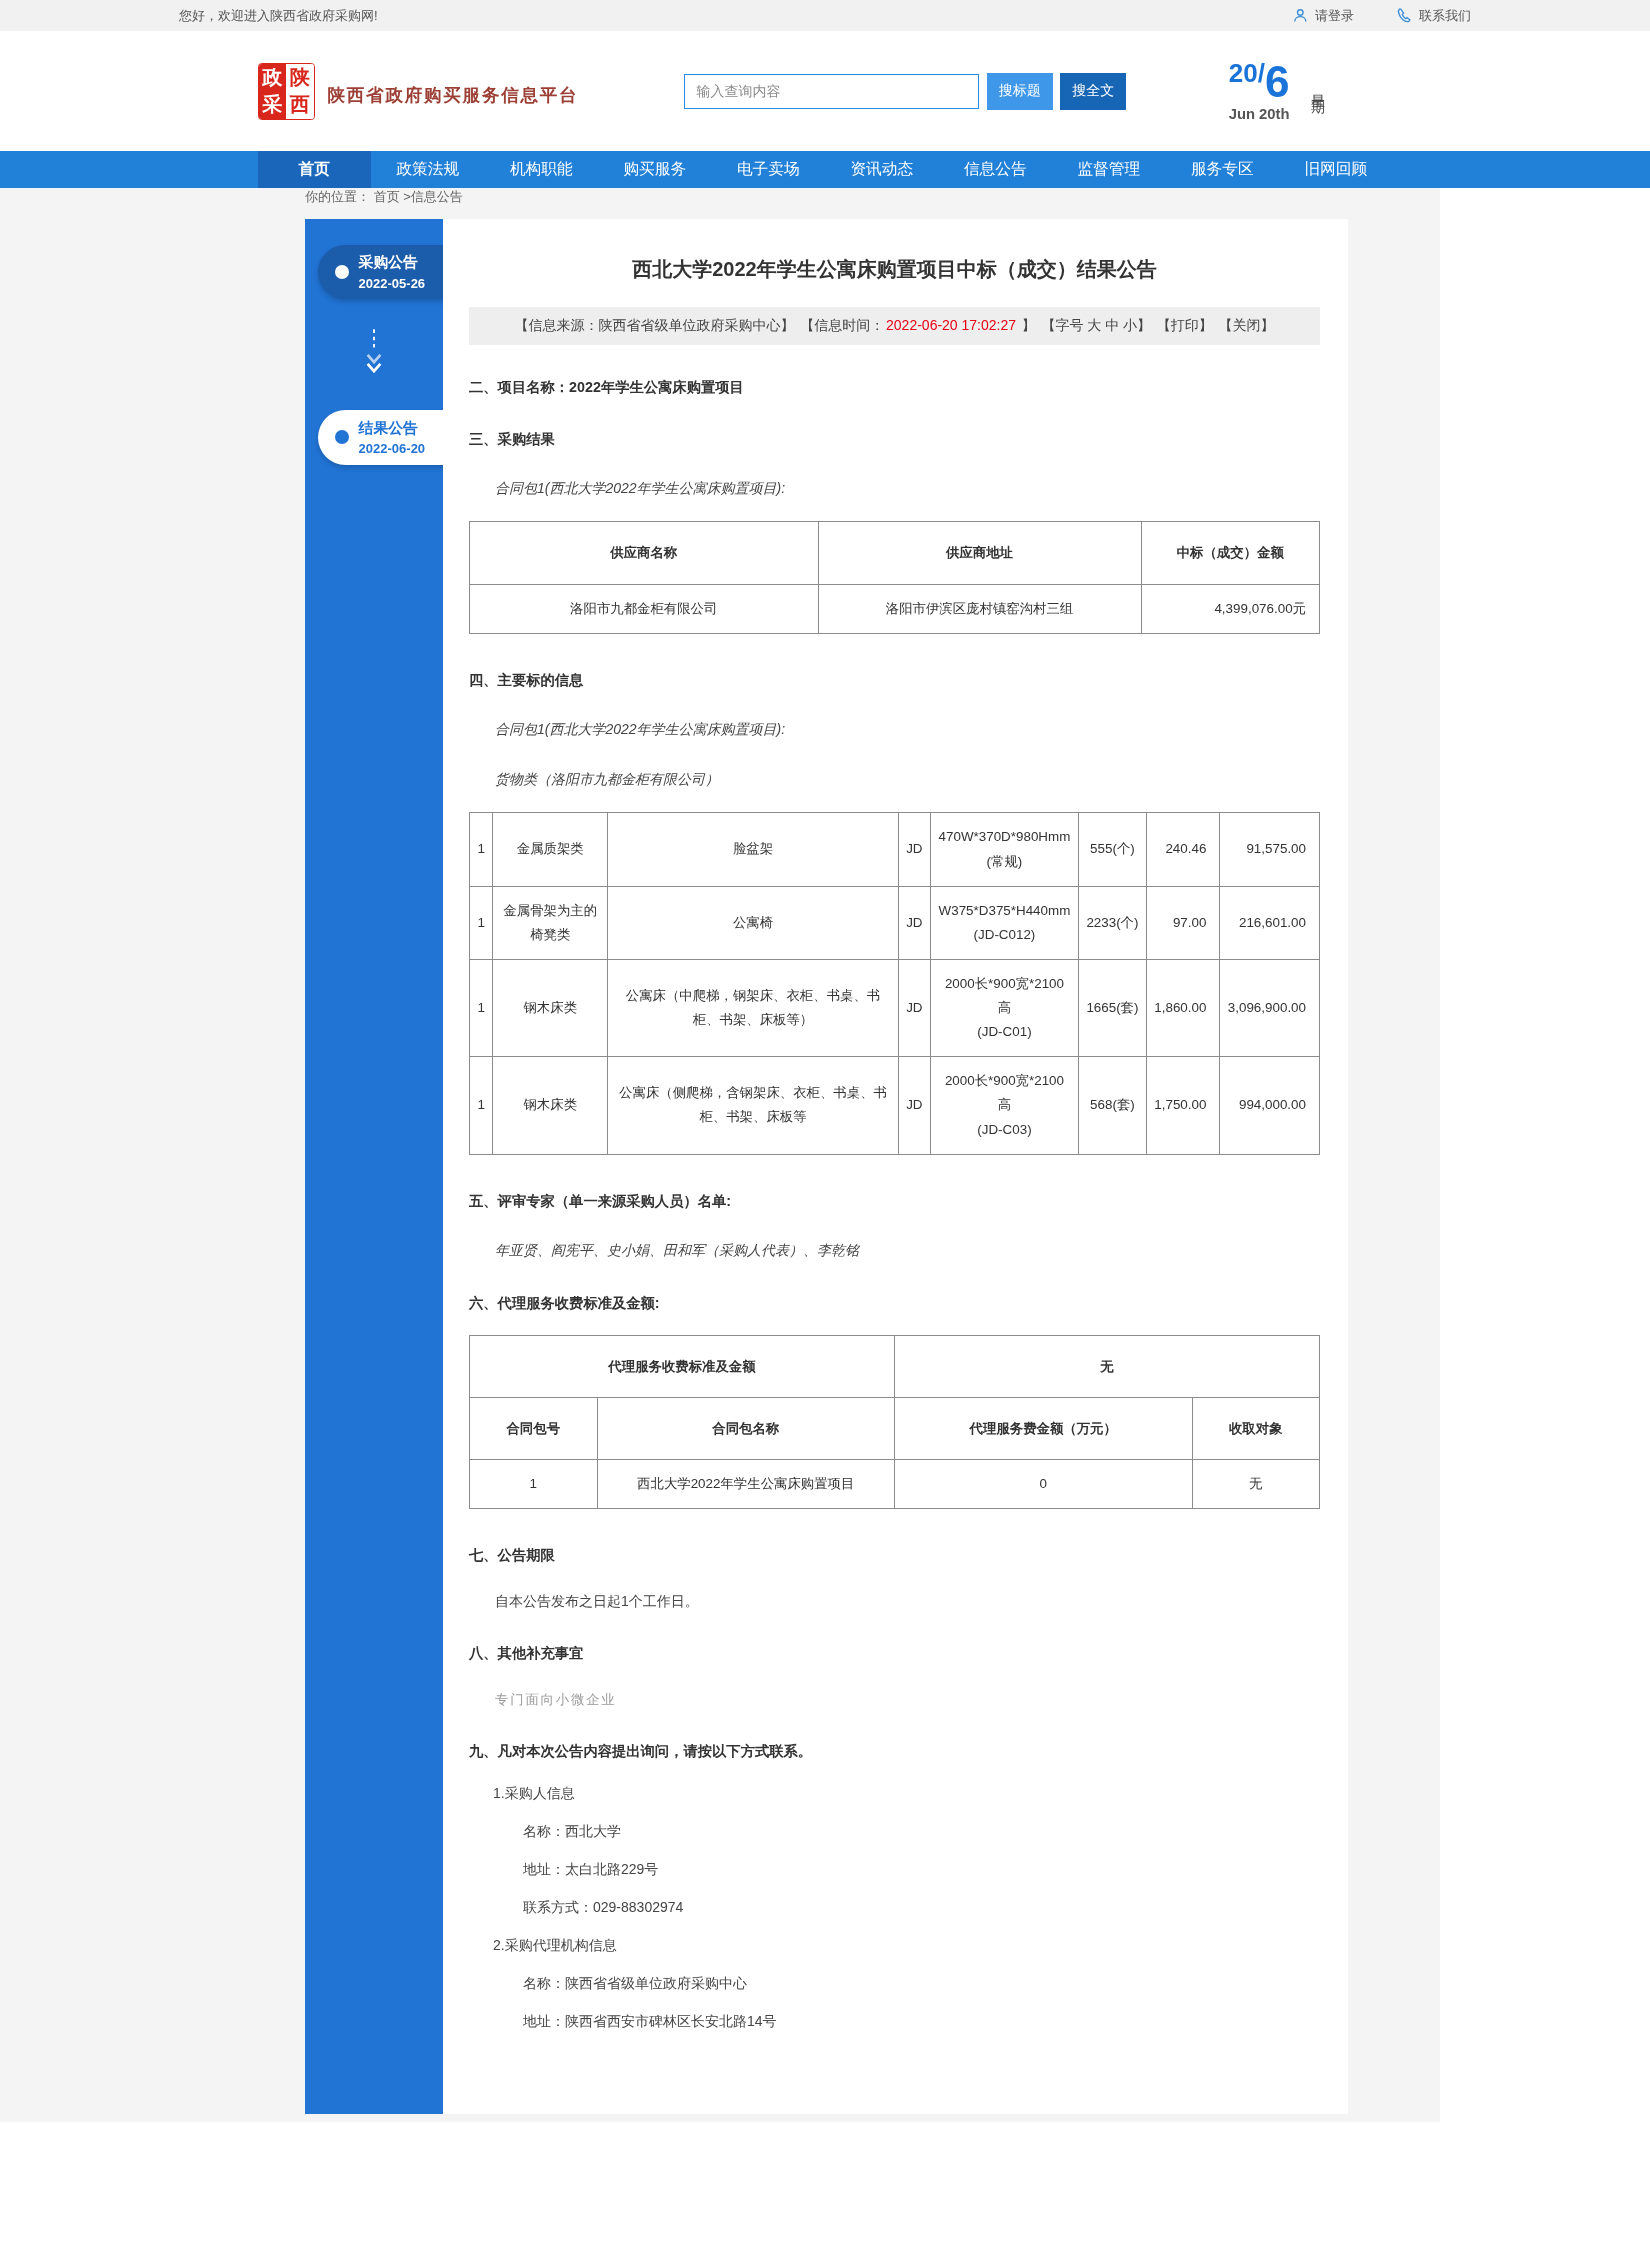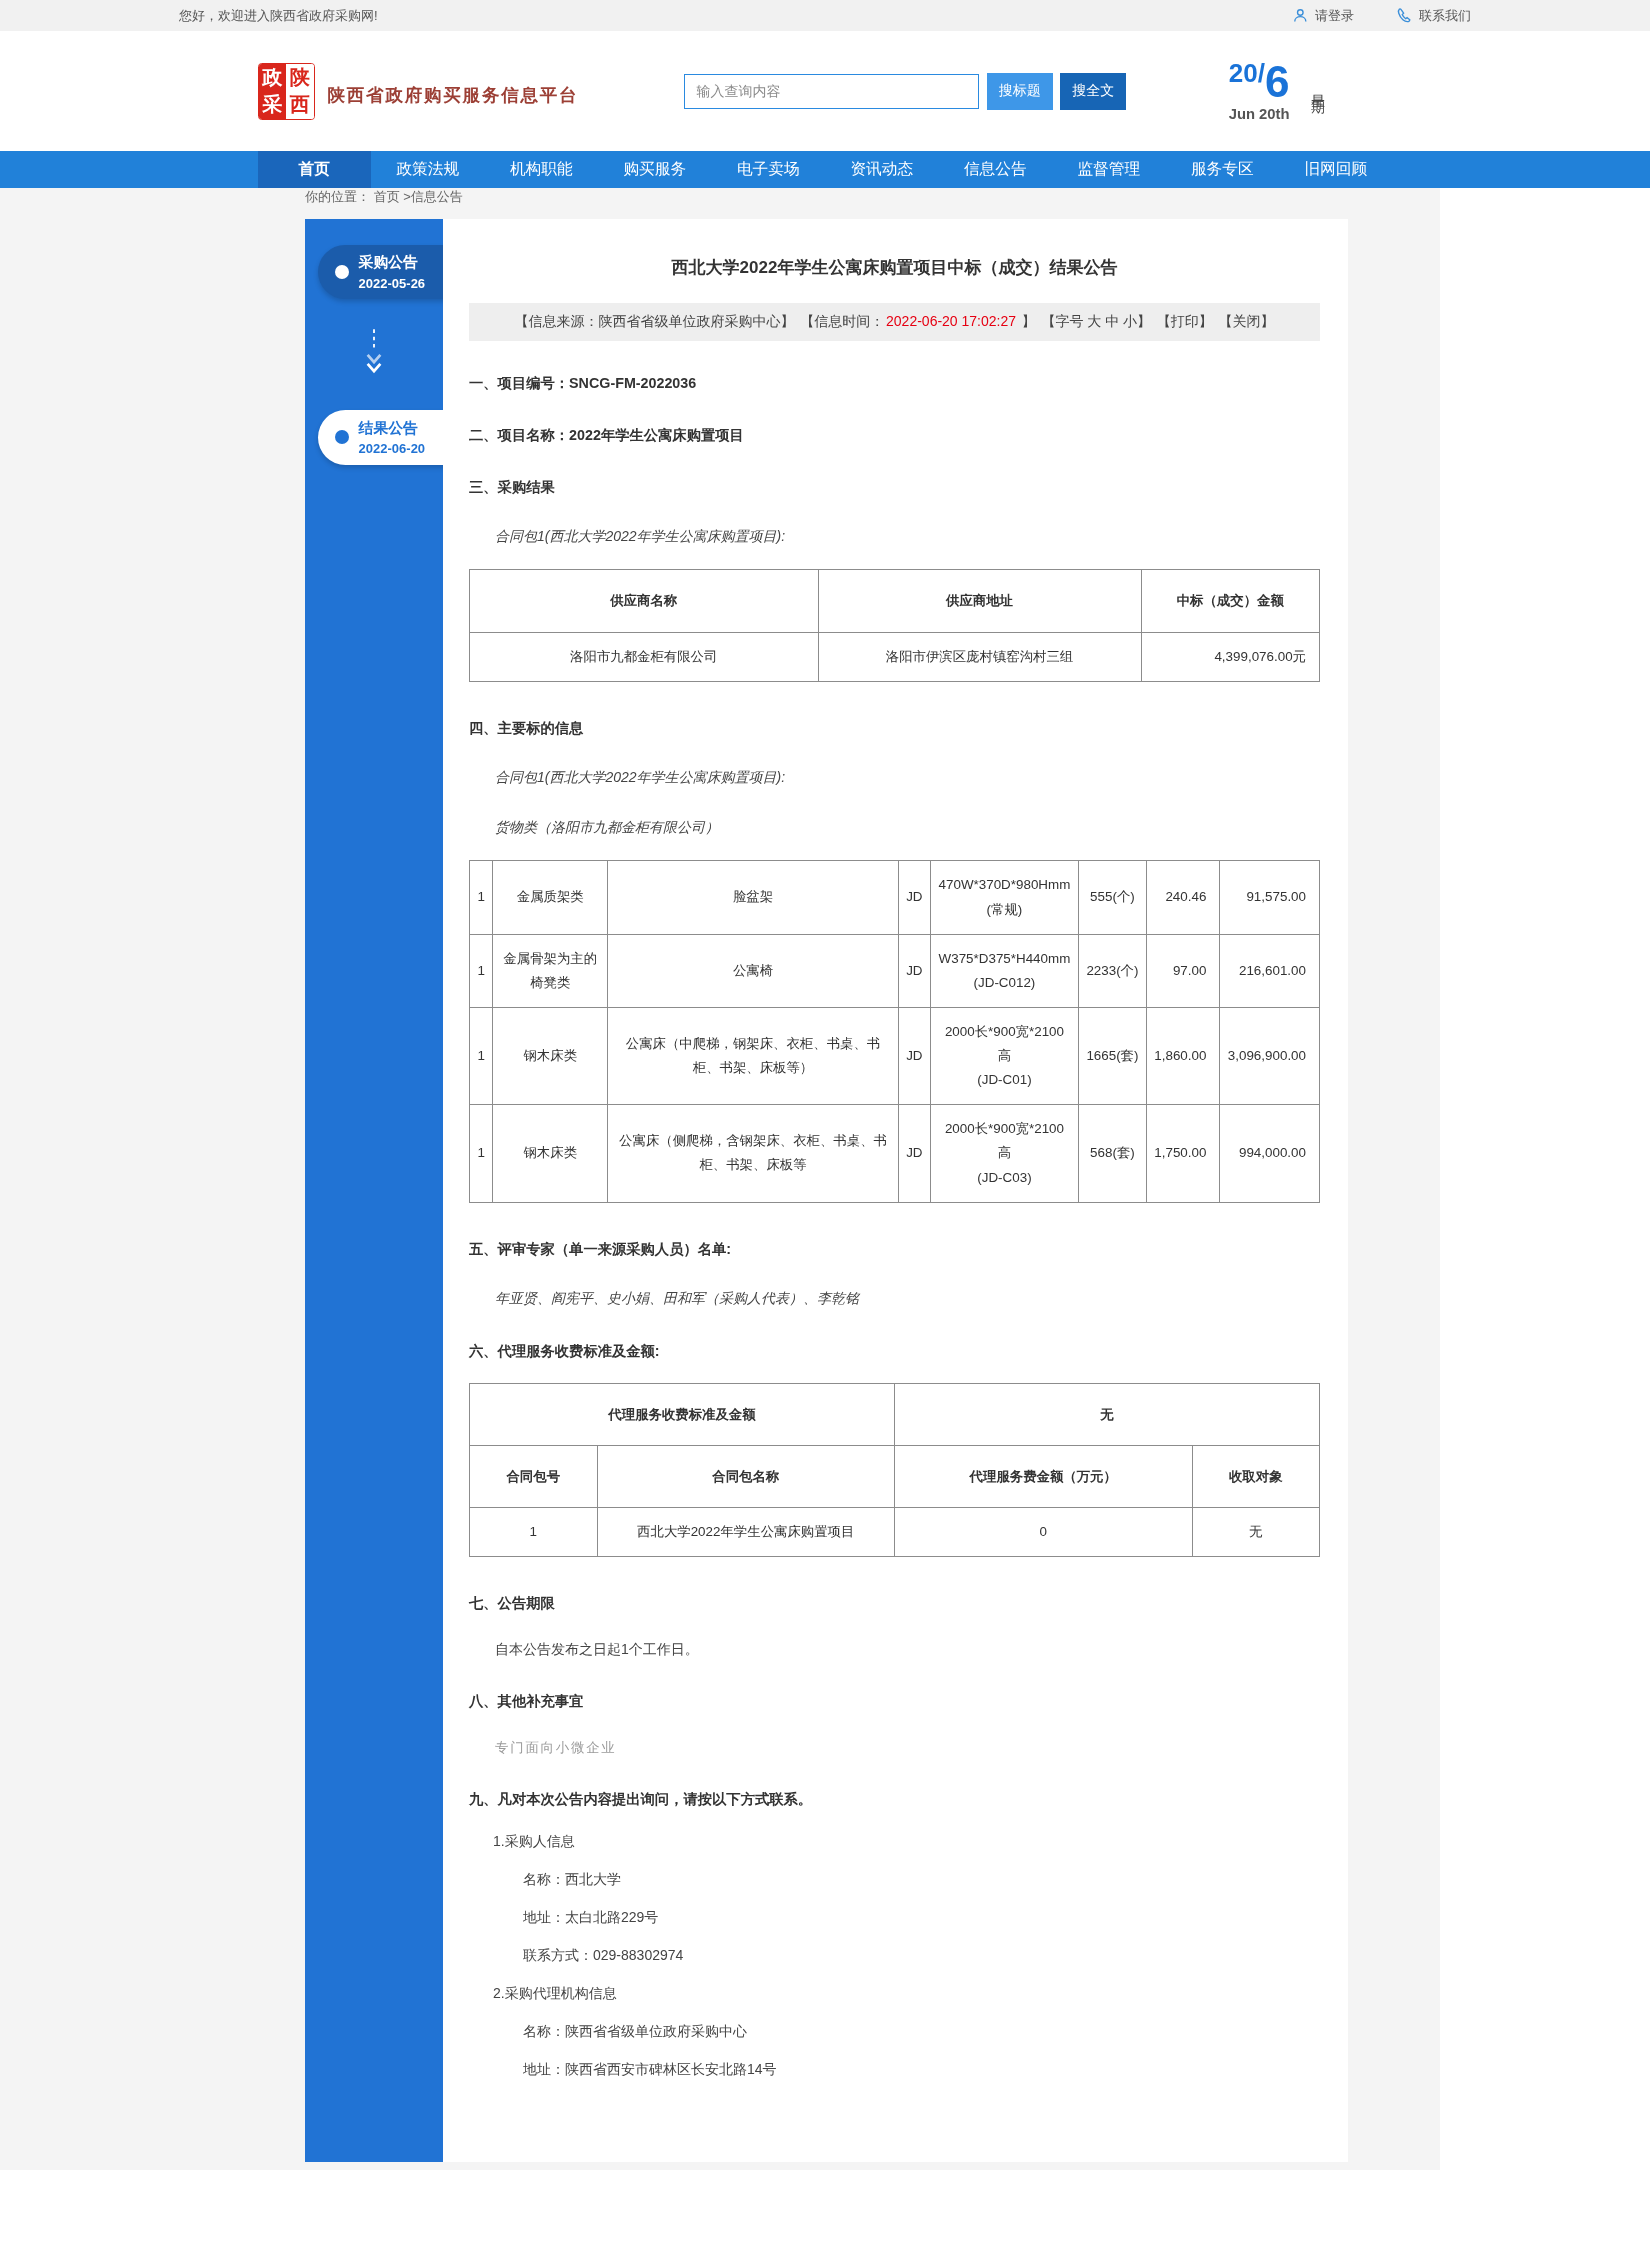--- a/index.html
+++ b/index.html
@@ -54,21 +54,21 @@
   .pill .dot { width:14px; height:14px; border-radius:50%; flex-shrink:0; }
   .pill-dark { background:#1b5cab; color:#fff; }
   .pill-dark .dot { background:#fff; }
   .pill-active { background:#ffffff; color:#2173d4; }
   .pill-active .dot { background:#2173d4; }
   .pill .p-label { font-size:14.8px; font-weight:bold; }
   .pill .p-date { font-size:13px; font-weight:bold; margin-top:3.7px; }
   .side-arrow { display:flex; justify-content:center; margin:28px 0 31px 0; }
   
   .article { flex:1; background:#fff; padding:24px 28px 83px 26px; min-height:1892px; }
-  .art-title { text-align:center; font-size:17px; font-weight:bold; color:#333; margin:13px 0 24px; }
+  .art-title { text-align:center; font-size:20px; font-weight:bold; color:#333; margin:13px 0 24px; }
   .meta-bar { background:#eeeeee; text-align:center; font-size:14px; color:#444; padding:10px 0; margin-bottom:31px; }
   .meta-bar span { margin:0 0.9px; }
   .meta-time { color:#e60012; }
   .meta-ctrl { cursor:pointer; }
   .sec-h { font-size:14.3px; font-weight:bold; color:#333; margin:33px 0 0; }
   .sec-h:first-of-type { margin-top:3.7px; }
   .sec-note { font-size:14px; color:#444; margin:28px 0 0 26px; line-height:1.6;font-style:italic; }
   .sec-text { font-size:14px; color:#444; margin:28px 0 0 26px; }
   .sec-faded { font-family:"DejaVu Serif","Liberation Serif",serif; color:#9a9a9a; font-size:13.4px; margin:28px 0 0 26px; letter-spacing:1.8px; }
   table { width:100%; border-collapse:collapse; margin:22px 0 37px; }
@@ -185,21 +185,20 @@
       <div class="art-title">西北大学2022年学生公寓床购置项目中标（成交）结果公告</div>
 
       <div class="meta-bar">
         <span>【信息来源：陕西省省级单位政府采购中心】</span>
         <span>【信息时间：</span><span class="meta-time">2022-06-20 17:02:27</span><span> 】</span>
         <span class="meta-ctrl">【字号 大 中 小】</span>
         <span class="meta-ctrl">【打印】</span>
         <span class="meta-ctrl">【关闭】</span>
       </div>
 
-      <div class="sec-h">一、项目编号：SNCG-FM-2022036</div>
       <div class="sec-h">二、项目名称：2022年学生公寓床购置项目</div>
       <div class="sec-h">三、采购结果</div>
       <div class="sec-note">合同包1(西北大学2022年学生公寓床购置项目):</div>
 
       <table>
         <tbody>
             <tr>
           <th style="width:41%">供应商名称</th>
           <th style="width:38%">供应商地址</th>
           <th style="width:21%">中标（成交）金额</th>

